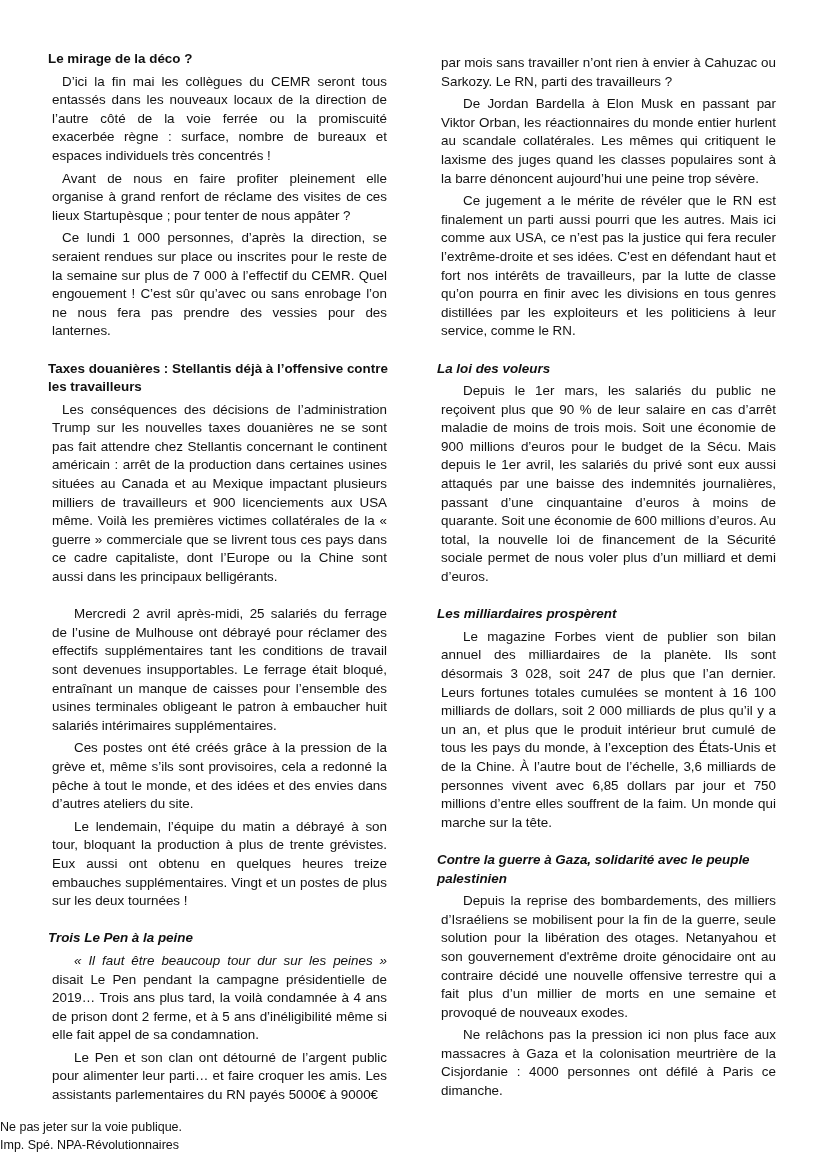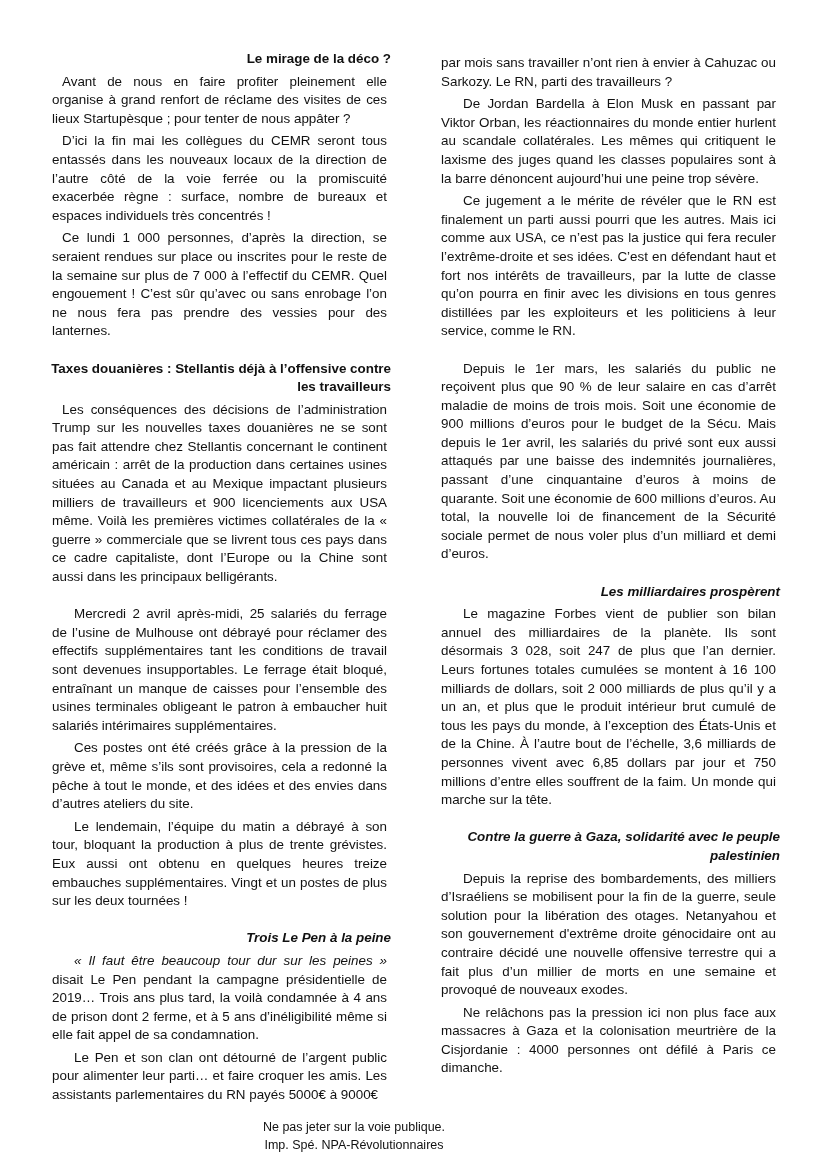--- a/index.html
+++ b/index.html
@@ -2,40 +2,40 @@
 <html><head>
   <meta charset="utf-8">
   <style>
     html, body { margin: 0; padding: 0; background: #ffffff; }
     body { width: 826px; height: 1169px; position: relative; overflow: hidden; color: #111; }
     .page { position: absolute; left: 0; top: 0; width: 826px; height: 1169px; }
     .col { position: absolute; top: 50px; width: 343px; font-family: "Liberation Sans", sans-serif; font-size: 13.4px; line-height: 18.6px; }
     .col.left { left: 48px; }
     .col.right { left: 437px; }
     .section { margin: 0 0 18.6px 0; }
-    .section h2 { margin: 0; font-size: 13.4px; line-height: 18.6px; font-weight: bold; text-align: right; }
+    .section h2 { margin: 0; font-size: 13.4px; line-height: 18.6px; font-weight: bold; }
     .section h2.italic { font-style: italic; }
     .section p { margin: 4px; text-align: justify; }
     .section p.ind1 { text-indent: 10px; }
     .section p.ind2 { text-indent: 22px; }
     .section p.cont { text-indent: 0; }
     .q { font-style: italic; }
-    .footer { position: absolute; left: 0; width: 708px; top: 1118px; text-align: center; font-family: "Liberation Sans", sans-serif; font-size: 12.5px; line-height: 18px; color: #111; }
+    .footer { position: absolute; left: 0; width: 708px; top: 1118px; text-align: left; font-family: "Liberation Sans", sans-serif; font-size: 12.5px; line-height: 18px; color: #111; }
   </style>
 </head>
 <body>
 
 <div class="page">
 
   <div class="col left">
 
     <div class="section">
       <h2>Le mirage de la déco ?</h2>
+      <p class="ind1">D’ici la fin mai les collègues du CEMR seront tous entassés dans les nouveaux locaux de la direction de l’autre côté de la voie ferrée ou la promiscuité exacerbée règne : surface, nombre de bureaux et espaces individuels très concentrés !</p>
       <p class="ind1">Avant de nous en faire profiter pleinement elle organise à grand renfort de réclame des visites de ces lieux Startupèsque ; pour tenter de nous appâter ?</p>
-      <p class="ind1">D’ici la fin mai les collègues du CEMR seront tous entassés dans les nouveaux locaux de la direction de l’autre côté de la voie ferrée ou la promiscuité exacerbée règne : surface, nombre de bureaux et espaces individuels très concentrés !</p>
       <p class="ind1">Ce lundi 1 000 personnes, d’après la direction, se seraient rendues sur place ou inscrites pour le reste de la semaine sur plus de 7 000 à l’effectif du CEMR. Quel engouement ! C’est sûr qu’avec ou sans enrobage l’on ne nous fera pas prendre des vessies pour des lanternes.</p>
     </div>
 
     <div class="section">
       <h2>Taxes douanières : Stellantis déjà à l’offensive contre les travailleurs</h2>
       <p class="ind1">Les conséquences des décisions de l’administration Trump sur les nouvelles taxes douanières ne se sont pas fait attendre chez Stellantis concernant le continent américain : arrêt de la production dans certaines usines situées au Canada et au Mexique impactant plusieurs milliers de travailleurs et 900 licenciements aux USA même. Voilà les premières victimes collatérales de la « guerre » commerciale que se livrent tous ces pays dans ce cadre capitaliste, dont l’Europe ou la Chine sont aussi dans les principaux belligérants.</p>
     </div>
 
     <div class="section">
       <p class="ind2">Mercredi 2 avril après-midi, 25 salariés du ferrage de l’usine de Mulhouse ont débrayé pour réclamer des effectifs supplémentaires tant les conditions de travail sont devenues insupportables. Le ferrage était bloqué, entraînant un manque de caisses pour l’ensemble des usines terminales obligeant le patron à embaucher huit salariés intérimaires supplémentaires.</p>
@@ -53,20 +53,21 @@
 
   <div class="col right">
 
     <div class="section">
       <p class="cont">par mois sans travailler n’ont rien à envier à Cahuzac ou Sarkozy. Le RN, parti des travailleurs ?</p>
       <p class="ind2">De Jordan Bardella à Elon Musk en passant par Viktor Orban, les réactionnaires du monde entier hurlent au scandale collatérales. Les mêmes qui critiquent le laxisme des juges quand les classes populaires sont à la barre dénoncent aujourd’hui une peine trop sévère.</p>
       <p class="ind2">Ce jugement a le mérite de révéler que le RN est finalement un parti aussi pourri que les autres. Mais ici comme aux USA, ce n’est pas la justice qui fera reculer l’extrême-droite et ses idées. C’est en défendant haut et fort nos intérêts de travailleurs, par la lutte de classe qu’on pourra en finir avec les divisions en tous genres distillées par les exploiteurs et les politiciens à leur service, comme le RN.</p>
     </div>
 
     <div class="section">
+      <h2 class="italic">La loi des voleurs</h2>
       <p class="ind2">Depuis le 1er mars, les salariés du public ne reçoivent plus que 90 % de leur salaire en cas d’arrêt maladie de moins de trois mois. Soit une économie de 900 millions d’euros pour le budget de la Sécu. Mais depuis le 1er avril, les salariés du privé sont eux aussi attaqués par une baisse des indemnités journalières, passant d’une cinquantaine d’euros à moins de quarante. Soit une économie de 600 millions d’euros. Au total, la nouvelle loi de financement de la Sécurité sociale permet de nous voler plus d’un milliard et demi d’euros.</p>
     </div>
 
     <div class="section">
       <h2 class="italic">Les milliardaires prospèrent</h2>
       <p class="ind2">Le magazine Forbes vient de publier son bilan annuel des milliardaires de la planète. Ils sont désormais 3 028, soit 247 de plus que l’an dernier. Leurs fortunes totales cumulées se montent à 16 100 milliards de dollars, soit 2 000 milliards de plus qu’il y a un an, et plus que le produit intérieur brut cumulé de tous les pays du monde, à l’exception des États-Unis et de la Chine. À l’autre bout de l’échelle, 3,6 milliards de personnes vivent avec 6,85 dollars par jour et 750 millions d’entre elles souffrent de la faim. Un monde qui marche sur la tête.</p>
     </div>
 
     <div class="section">
       <h2 class="italic">Contre la guerre à Gaza, solidarité avec le peuple palestinien</h2>

